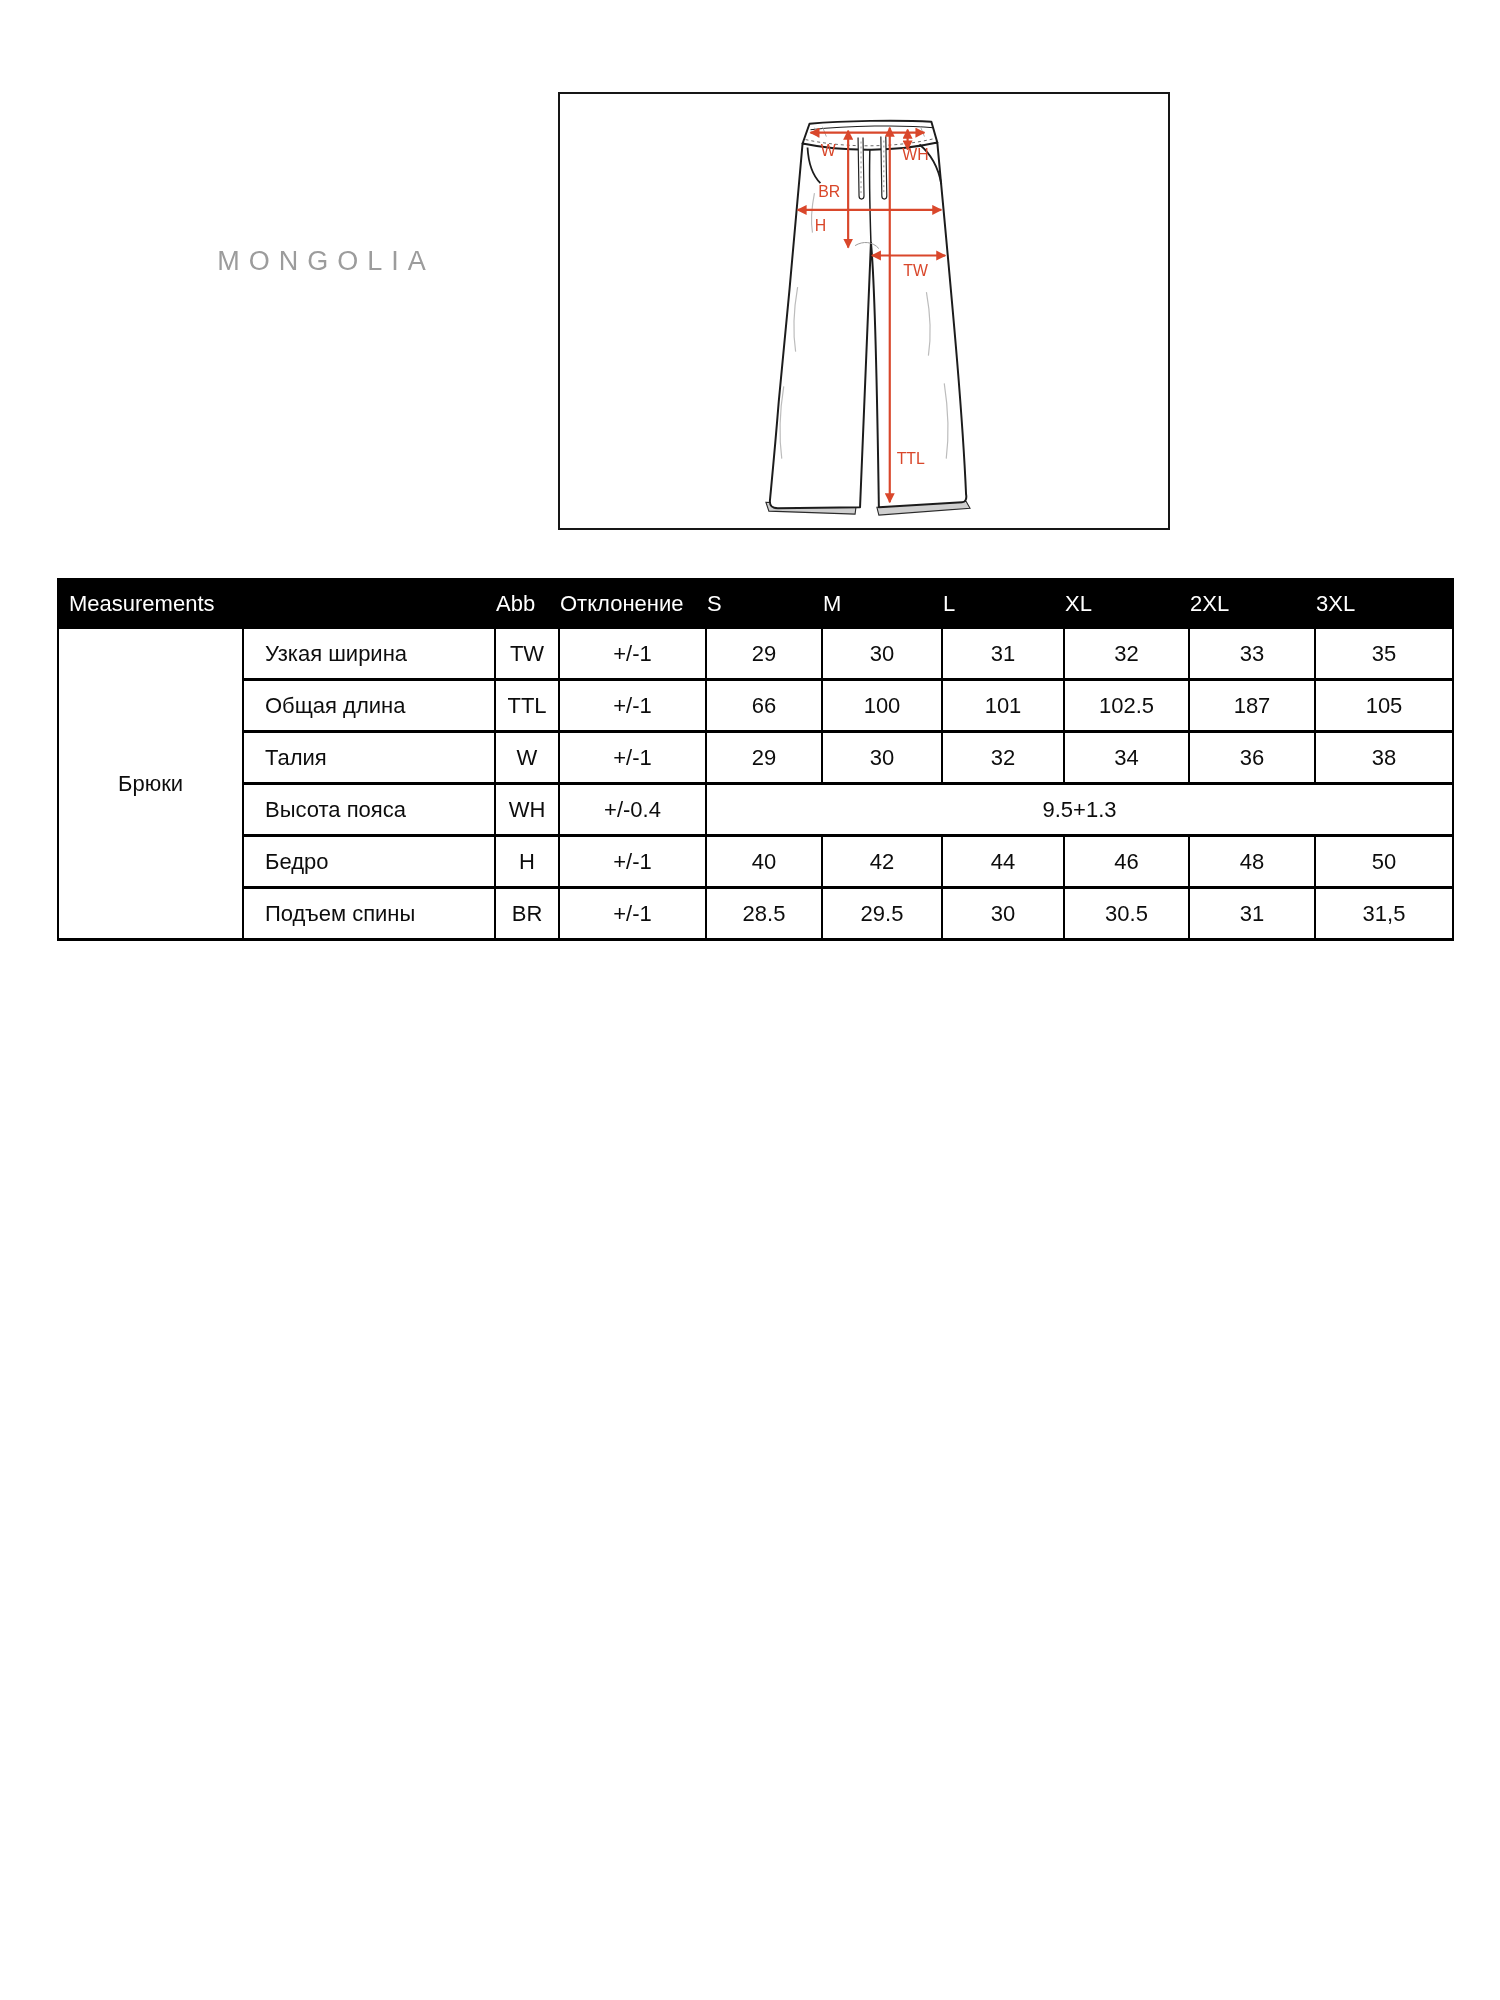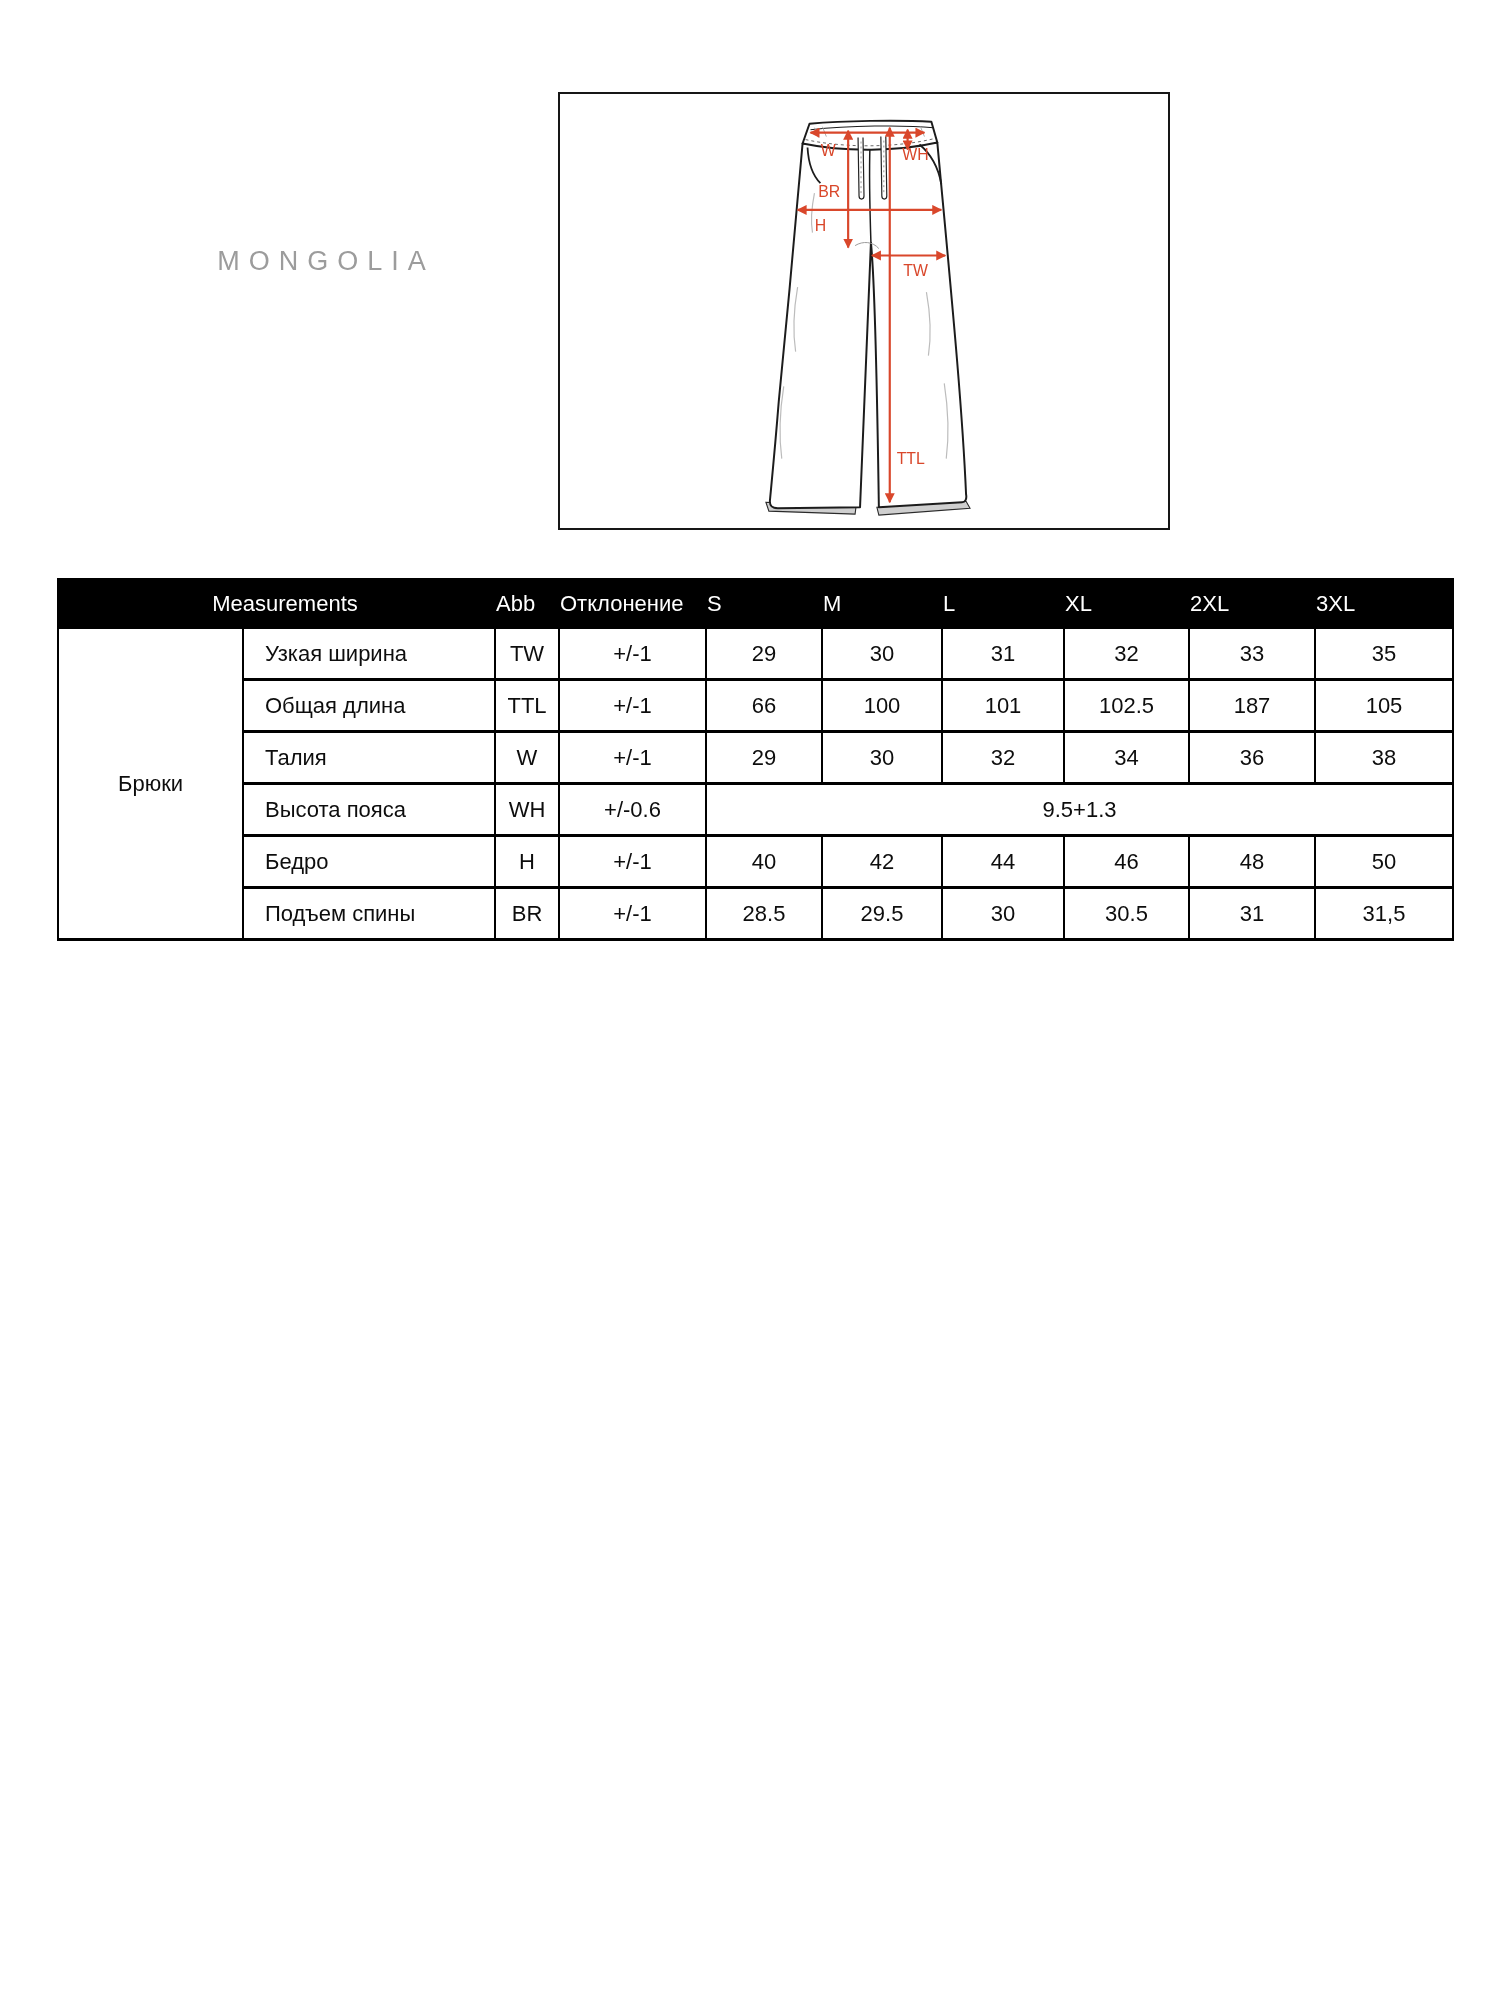--- a/index.html
+++ b/index.html
@@ -27,21 +27,21 @@
   }
   table.size th, table.size td {
     border:2px solid #000;
     border-top-width:3px; border-bottom-width:3px;
     padding:0; overflow:hidden; white-space:nowrap;
   }
   table.size thead th {
     background:#000; color:#fff; font-weight:400; height:45px;
     text-align:left; border-color:#000;
   }
-  table.size thead th.meas { text-align:center; padding-left:17px; }
+  table.size thead th.meas { text-align:left; padding-left:10px; }
   table.size tbody td { height:49px; text-align:center; background:#fff; }
   table.size td.param { text-align:left; padding-left:21px; }
 </style>
 </head>
 <body>
 
 <div class="logo">
   <div class="logo-sub">MONGOLIA</div>
 </div>
 
@@ -176,21 +176,21 @@
       <td>29</td>
       <td>30</td>
       <td>32</td>
       <td>34</td>
       <td>36</td>
       <td>38</td>
     </tr>
     <tr>
       <td class="param">Высота пояса</td>
       <td>WH</td>
-      <td>+/-0.6</td>
+      <td>+/-0.4</td>
       <td colspan="6">9.5+1.3</td>
     </tr>
     <tr>
       <td class="param">Бедро</td>
       <td>H</td>
       <td>+/-1</td>
       <td>40</td>
       <td>42</td>
       <td>44</td>
       <td>46</td>

